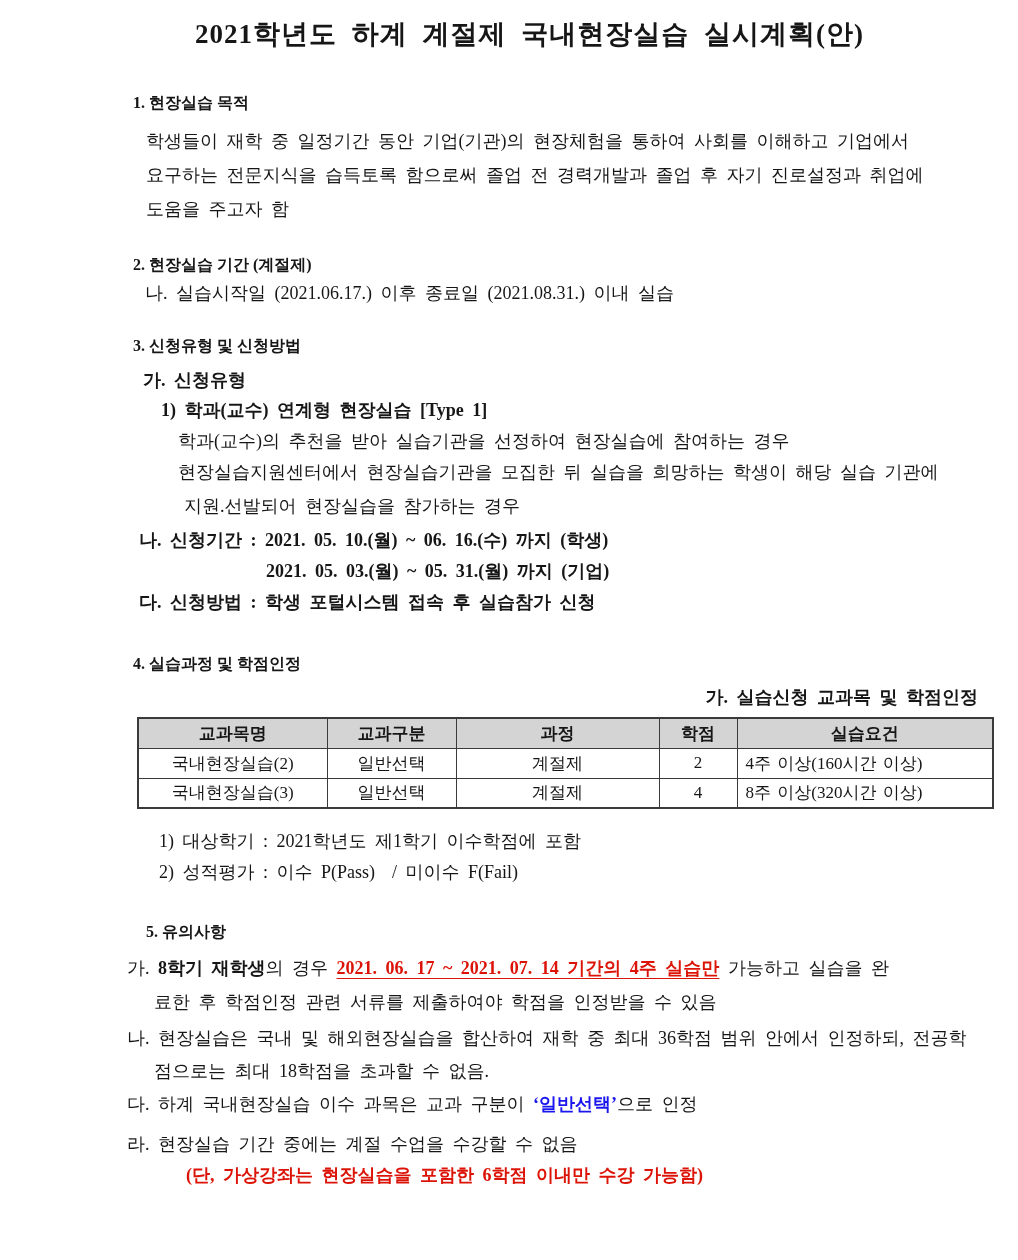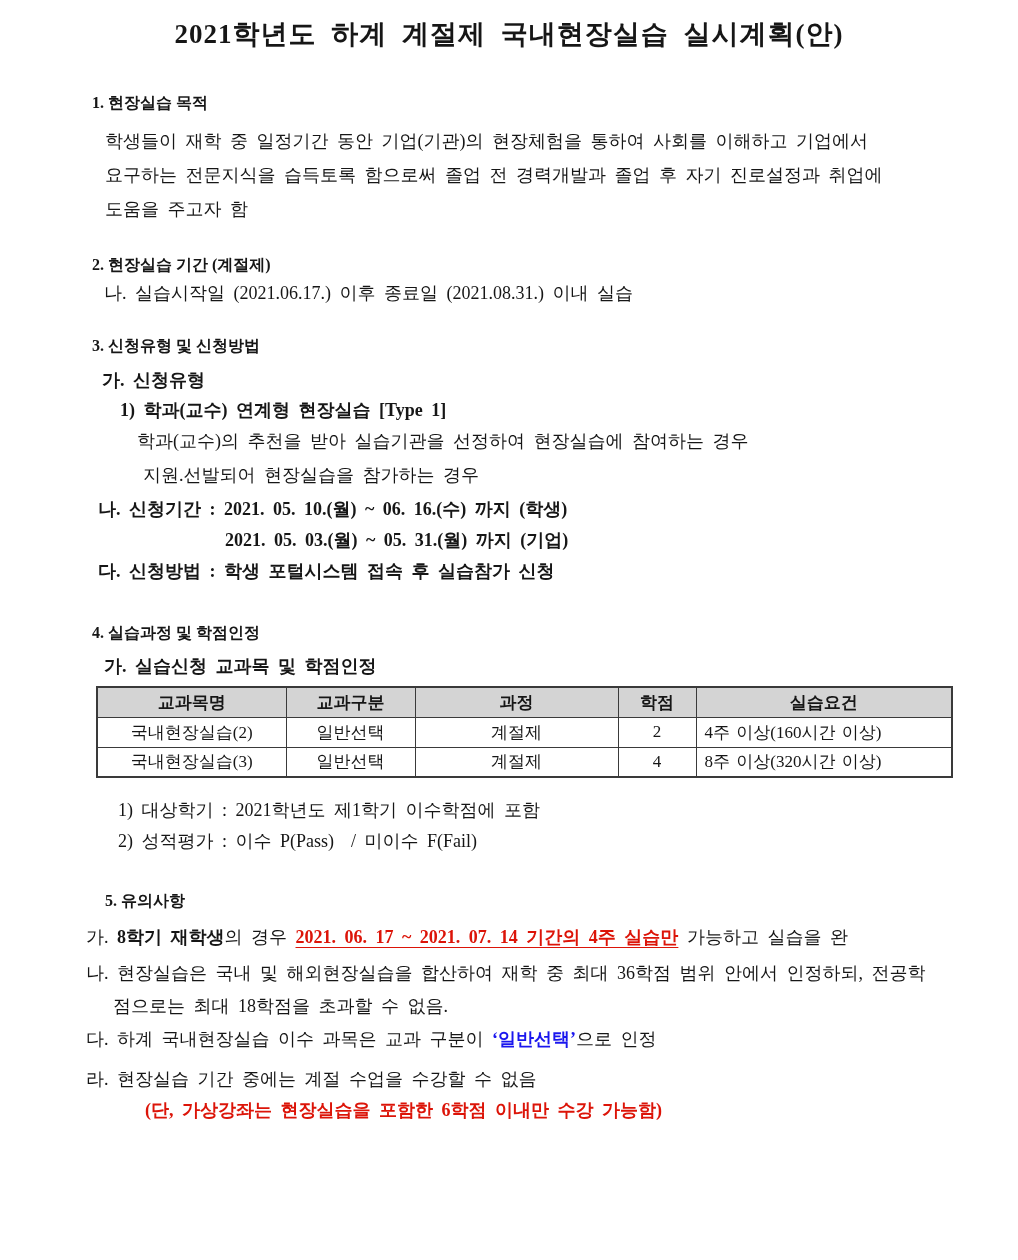--- a/index.html
+++ b/index.html
@@ -5,20 +5,21 @@
   :root{
     --text:#161616; --accent_red:#dc1408; --accent_blue:#1a16ee;
     --table_header_bg:#d4d4d4; --table_border:#3a3a3a; --page_bg:#ffffff;
   }
   *{margin:0;padding:0;box-sizing:border-box;}
   html,body{background:#fff;}
   .doc{
     position:relative; width:1018px; height:1260px; background:var(--page_bg);
     font-family:"Liberation Serif","DejaVu Serif",serif; color:var(--text);
     overflow:hidden;
+    padding-left:41px;
   }
   .content{padding:0 40px 0 90px;}
   .title{
     text-align:center; font-size:27px; font-weight:bold; letter-spacing:1px;
     word-spacing:7px; padding-top:16px; line-height:36px;
   }
   .ln{font-size:18px; line-height:31px; word-spacing:4px; white-space:pre-wrap;}
   .sec{font-size:16px; font-weight:bold; line-height:26px; margin-left:2px;}
   .b{font-weight:bold;}
   .red{color:var(--accent_red); font-weight:bold;}
@@ -48,27 +49,28 @@
     <div class="ln" style="margin-left:15px; line-height:34px;">요구하는 전문지식을 습득토록 함으로써 졸업 전 경력개발과 졸업 후 자기 진로설정과 취업에</div>
     <div class="ln" style="margin-left:15px; line-height:34px;">도움을 주고자 함</div>
 
     <div class="sec" style="margin-top:26px;">2. 현장실습 기간 (계절제)</div>
     <div class="ln" style="margin-left:14px; line-height:30px;">나. 실습시작일 (2021.06.17.) 이후 종료일 (2021.08.31.) 이내 실습</div>
 
     <div class="sec" style="margin-top:25px;">3. 신청유형 및 신청방법</div>
     <div class="ln b" style="margin-top:6px; margin-left:12px; line-height:30px;">가. 신청유형</div>
     <div class="ln b" style="margin-left:30px;">1) 학과(교수) 연계형 현장실습 [Type 1]</div>
     <div class="ln" style="margin-left:47px;">학과(교수)의 추천을 받아 실습기관을 선정하여 현장실습에 참여하는 경우</div>
+    <div class="ln" style="margin-left:47px;">현장실습지원센터에서 현장실습기관을 모집한 뒤 실습을 희망하는 학생이 해당 실습 기관에</div>
     <div class="ln" style="margin-top:3px; margin-left:53px;">지원.선발되어 현장실습을 참가하는 경우</div>
     <div class="ln b" style="margin-top:3px; margin-left:8px;">나. 신청기간 : 2021. 05. 10.(월) ~ 06. 16.(수) 까지 (학생)</div>
     <div class="ln b" style="margin-left:135px;">2021. 05. 03.(월) ~ 05. 31.(월) 까지 (기업)</div>
     <div class="ln b" style="margin-left:8px;">다. 신청방법 : 학생 포털시스템 접속 후 실습참가 신청</div>
 
     <div class="sec" style="margin-top:33px;">4. 실습과정 및 학점인정</div>
-    <div class="ln b" style="margin-top:5px; margin-left:14px; line-height:30px;">가. 실습신청 교과목 및 학점인정</div>
+    <div class="ln b" style="margin-top:5px; margin-left:14px; line-height:30px;text-align:right;">가. 실습신청 교과목 및 학점인정</div>
 
     <table class="course" style="margin-top:5px;">
       <colgroup>
         <col style="width:189px">
           <col style="width:129px">
           <col style="width:203px">
           <col style="width:78px">
           <col style="width:256px">
       </colgroup>
       <thead>
@@ -96,20 +98,21 @@
           <td class="left">8주 이상(320시간 이상)</td>
         </tr>
       </tbody>
     </table>
 
     <div class="ln" style="margin-top:17px; margin-left:28px;">1) 대상학기 : 2021학년도 제1학기 이수학점에 포함</div>
     <div class="ln" style="margin-left:28px;">2) 성적평가 : 이수 P(Pass)  / 미이수 F(Fail)</div>
 
     <div class="sec" style="margin-top:31px; margin-left:15px;">5. 유의사항</div>
     <div class="ln" style="margin-top:6px; margin-left:-4px; line-height:34px;"><span>가. </span><span class="b">8학기 재학생</span><span>의 경우 </span><span class="red-u">2021. 06. 17 ~ 2021. 07. 14 기간의 4주 실습만</span><span> 가능하고 실습을 완</span></div>
+    <div class="ln" style="margin-left:23px; line-height:34px;">료한 후 학점인정 관련 서류를 제출하여야 학점을 인정받을 수 있음</div>
     <div class="ln" style="margin-top:3px; margin-left:-4px; line-height:33px;">나. 현장실습은 국내 및 해외현장실습을 합산하여 재학 중 최대 36학점 범위 안에서 인정하되, 전공학</div>
     <div class="ln" style="margin-left:23px; line-height:33px;">점으로는 최대 18학점을 초과할 수 없음.</div>
     <div class="ln" style="margin-left:-4px; line-height:33px;"><span>다. 하계 국내현장실습 이수 과목은 교과 구분이 </span><span class="blue">‘일반선택’</span><span>으로 인정</span></div>
     <div class="ln" style="margin-top:8px; margin-left:-4px;">라. 현장실습 기간 중에는 계절 수업을 수강할 수 없음</div>
     <div class="ln red" style="margin-left:55px;">(단, 가상강좌는 현장실습을 포함한 6학점 이내만 수강 가능함)</div>
 
   </div>
 </div>
 
 </body></html>

